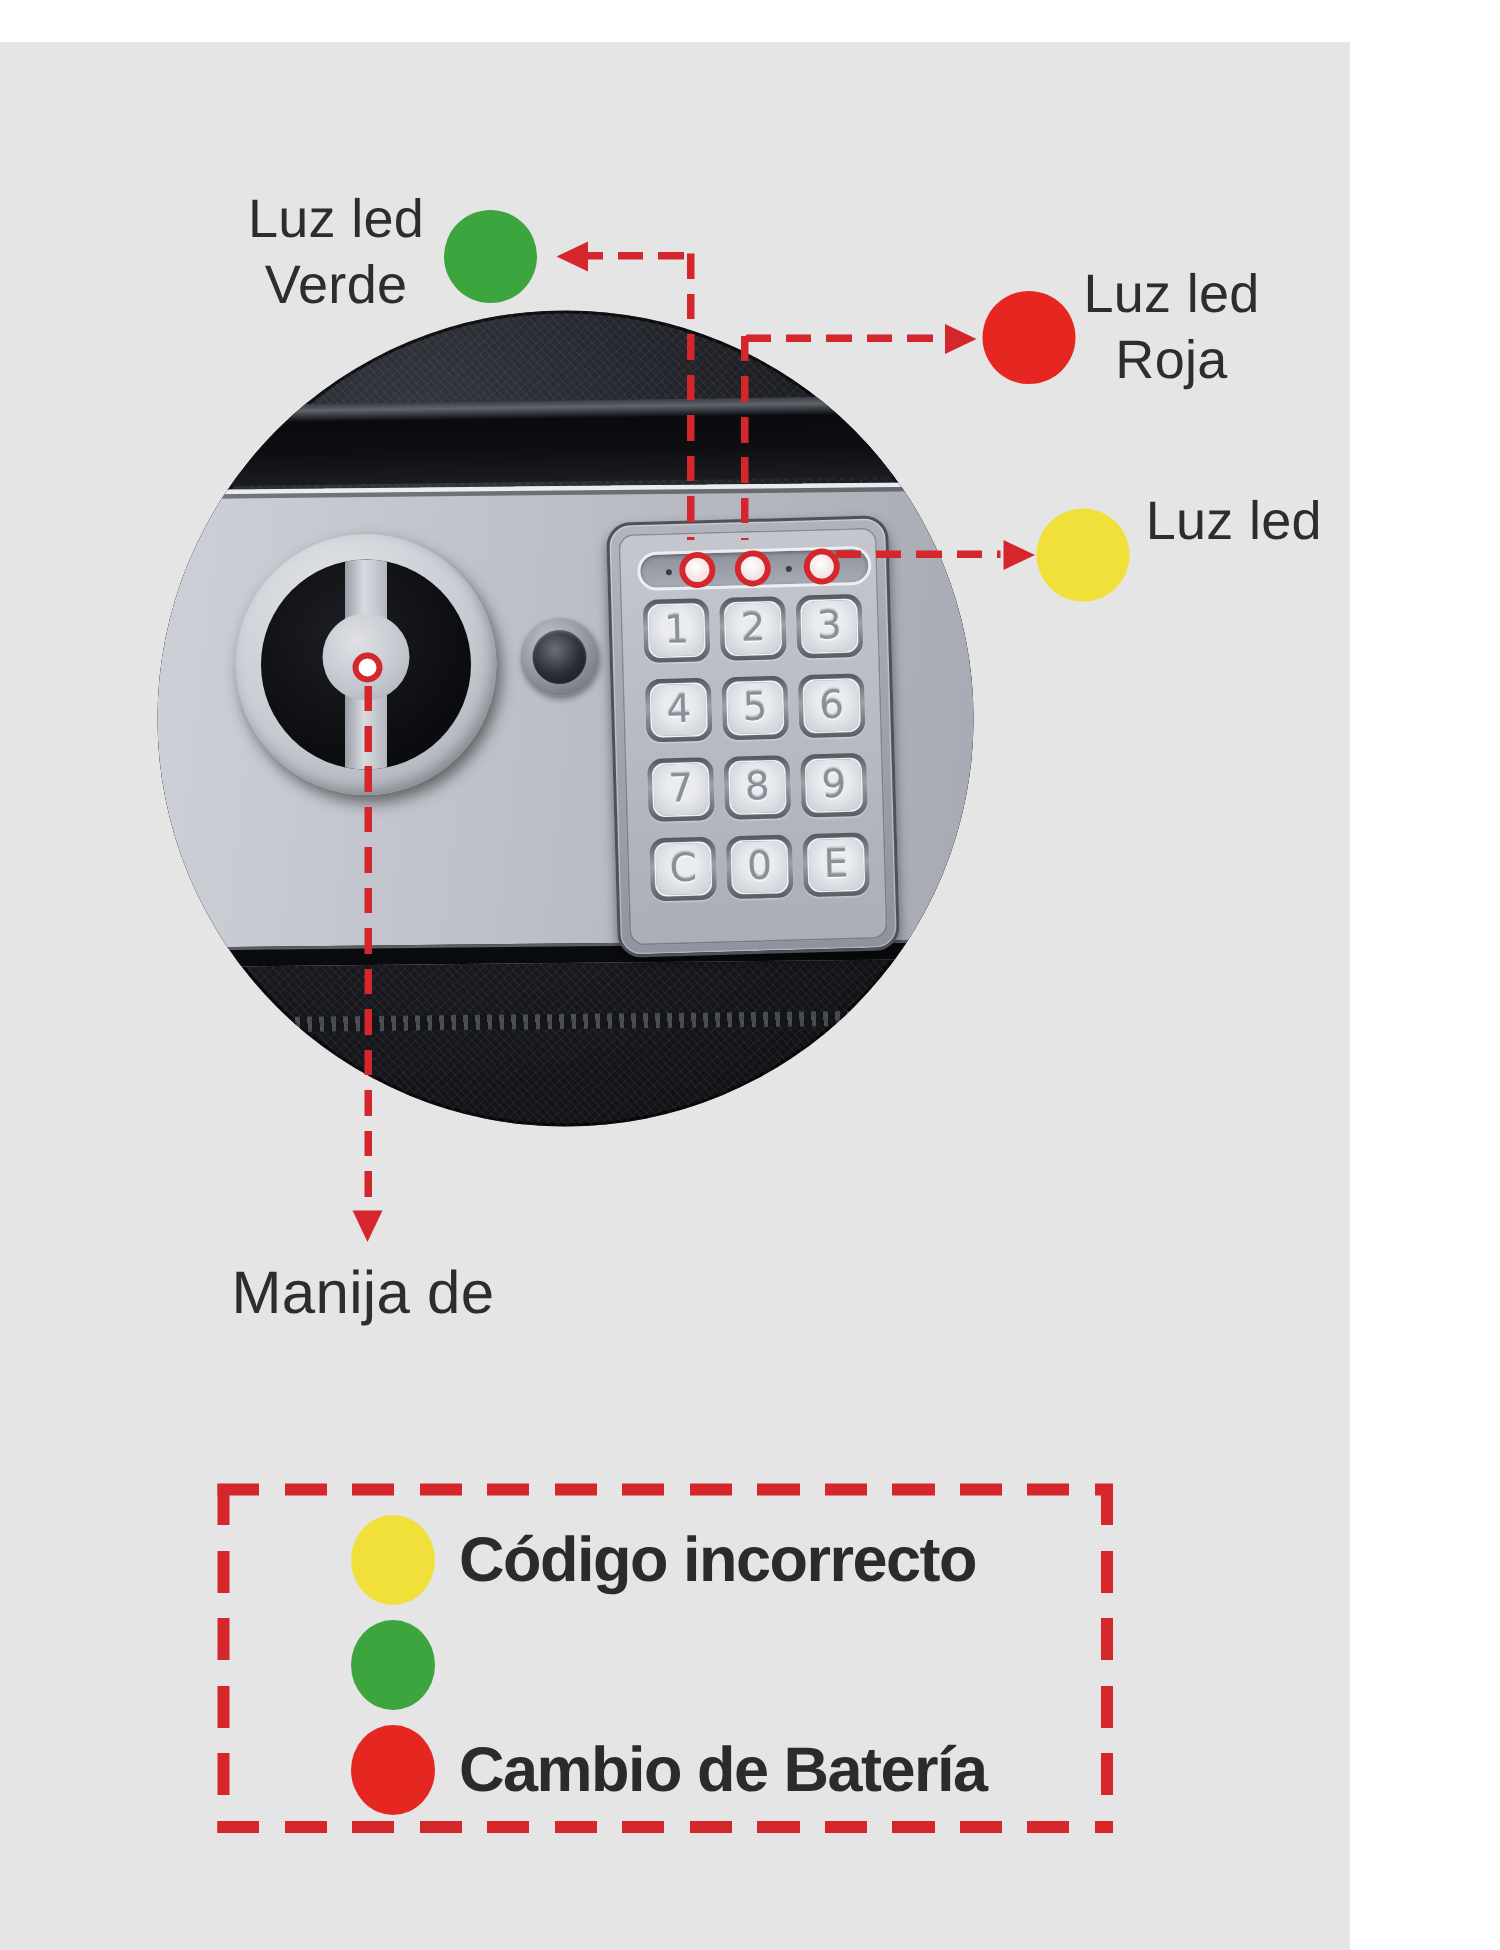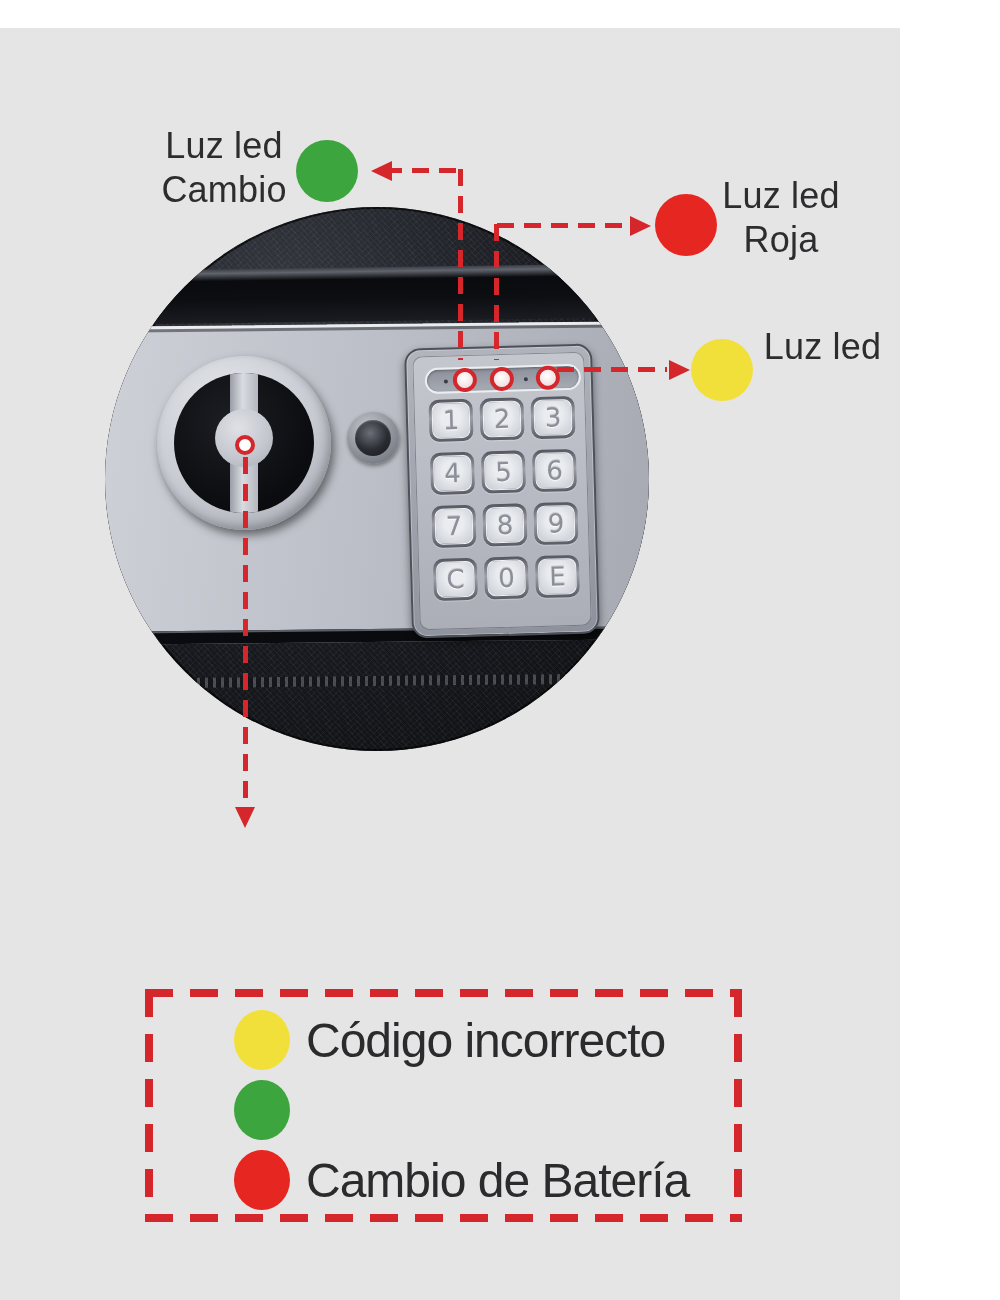--- a/index.html
+++ b/index.html
@@ -121,39 +121,40 @@
       repeating-linear-gradient(90deg, var(--dash-red) 0 28px, transparent 28px 45px),
       repeating-linear-gradient(90deg, var(--dash-red) 0 28px, transparent 28px 45px),
       repeating-linear-gradient(180deg, var(--dash-red) 0 28px, transparent 28px 45px),
       repeating-linear-gradient(180deg, var(--dash-red) 0 28px, transparent 28px 45px);
     background-size:100% 8px, 100% 8px, 8px 100%, 8px 100%;
     background-position:0 0, 0 100%, 0 0, 100% 0;
     background-repeat:no-repeat;
     display:flex; flex-direction:column; padding:20px 0 0 89px; gap:8px;}
   .legend-row{display:flex; align-items:center; height:62px;}
   .legend-dot{width:56px; height:60px; border-radius:50%; flex:0 0 auto;}
-  .legend-label{margin-left:16px; color:#2b2b2d; font-size:48px; font-weight:normal; letter-spacing:-1px; white-space:nowrap;}
+  .legend-label{margin-left:16px; color:#2b2b2d; font-size:42px; font-weight:bold; letter-spacing:-1px; white-space:nowrap;}
 </style>
 </head>
 <body>
 
 <div class="scene">
 
   <div class="ann ann-green">
     <div>Luz led</div>
-    <div>Cambio</div>
+    <div>Verde</div>
   </div>
   <div class="ann ann-red">
     <div>Luz led</div>
     <div>Roja</div>
   </div>
   <div class="ann ann-yellow">
     <div>Luz led</div>
   </div>
   <div class="ann ann-handle">
+    <div>Manija de</div>
   </div>
 
   <div class="dot dot-green" style="background-color: rgb(60, 165, 62);"></div>
   <div class="dot dot-red" style="background-color: rgb(230, 38, 33);"></div>
   <div class="dot dot-yellow" style="background-color: rgb(242, 224, 58);"></div>
 
   <div class="dash dash-h d-g-h"></div>
   <div class="dash dash-v d-g-v"></div>
   <div class="dash dash-v d-r-v"></div>
   <div class="dash dash-h d-r-h"></div>

